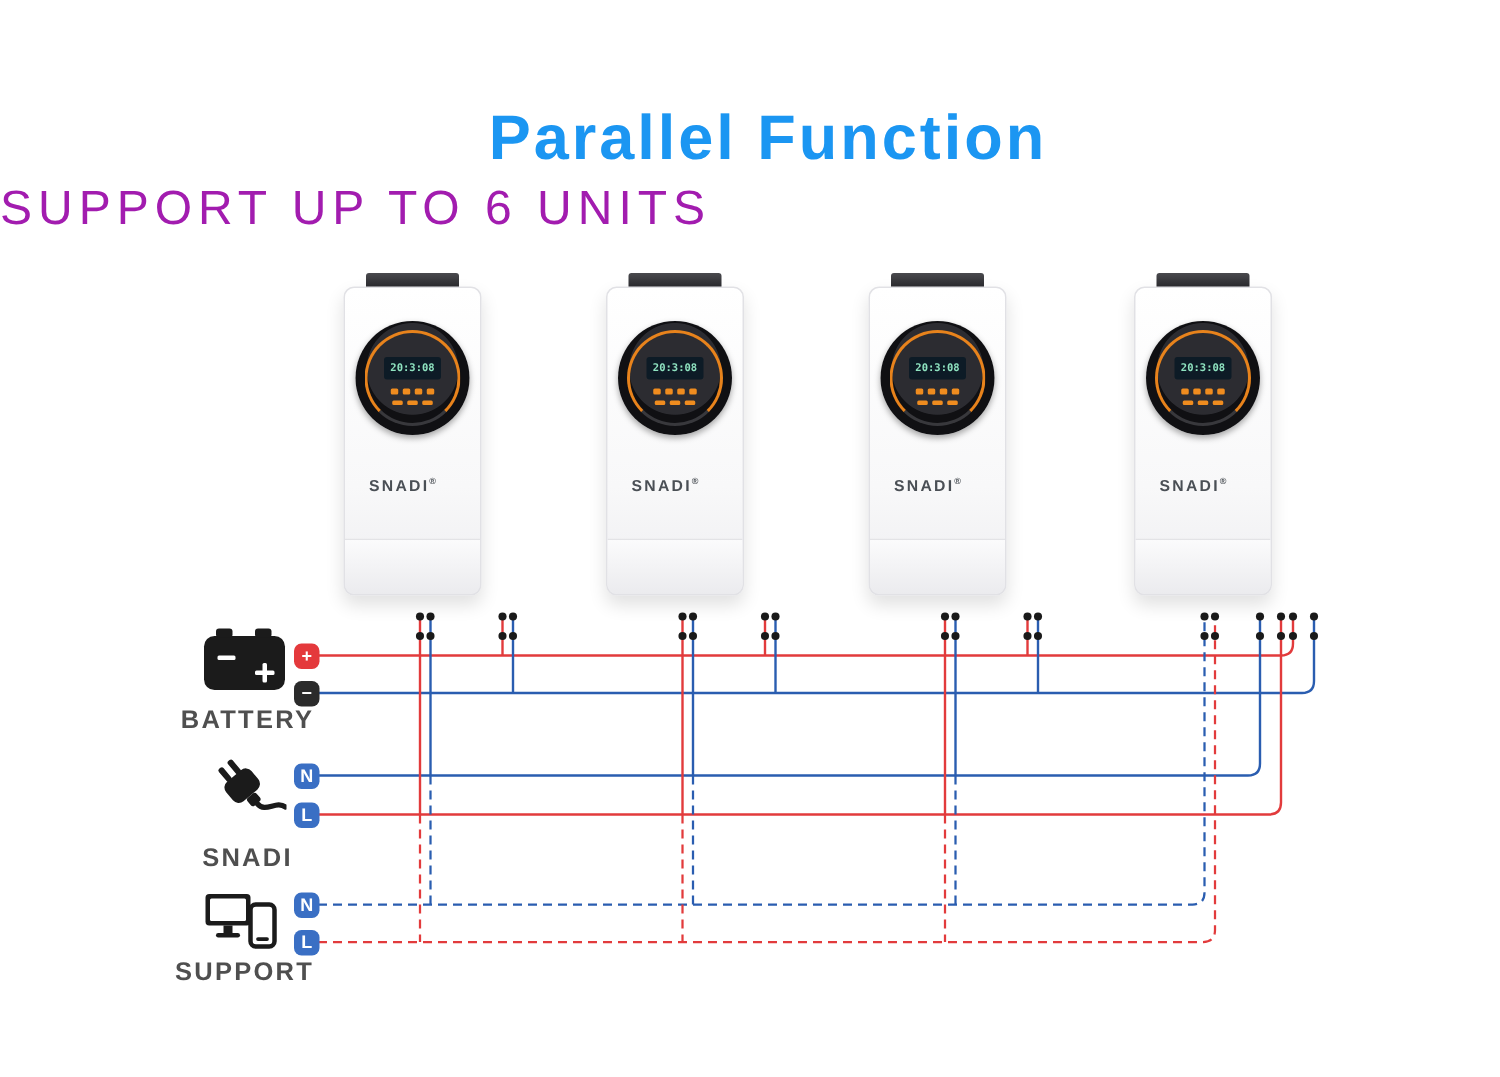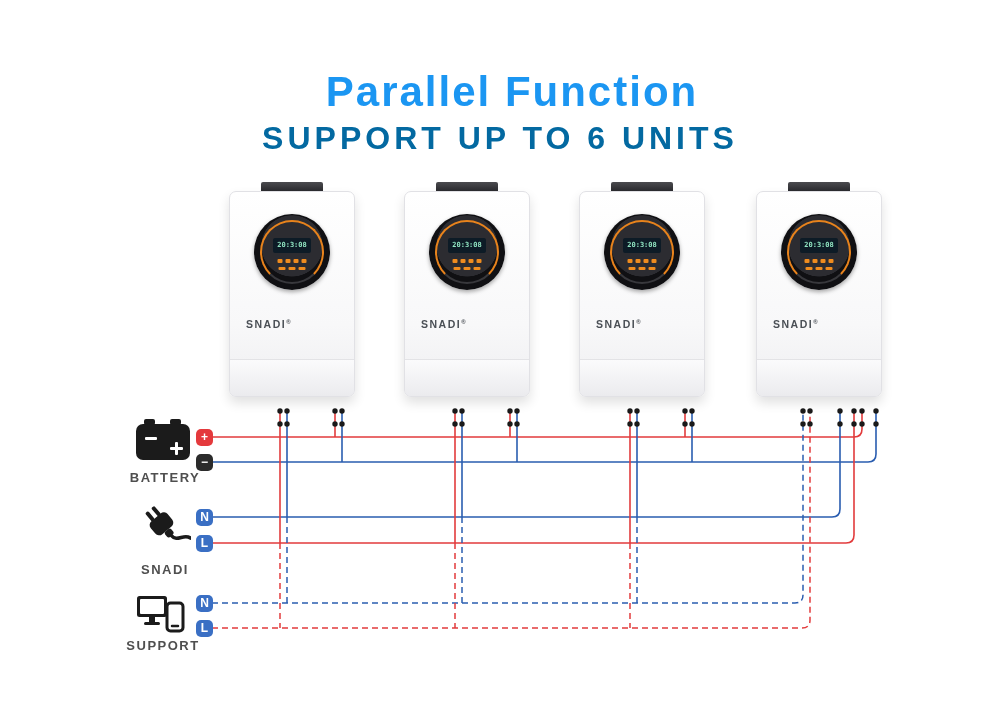--- a/index.html
+++ b/index.html
@@ -2,28 +2,28 @@
 <html><head>
 <meta charset="utf-8">
 <style>
   html,body{margin:0;padding:0;background:#ffffff;}
   body{width:1000px;height:718px;position:relative;font-family:"Liberation Sans",sans-serif;overflow:hidden;}
   .stage{position:absolute;inset:0;}
 
   
   .title{position:absolute;top:56px;left:0;width:1000px;text-align:center;
          font-size:42px;font-weight:bold;letter-spacing:2px;color:#1b96f2;margin:12px;}
-  .subtitle{position:absolute;top:120px;left:0;width:1000px;text-align:center;
-         font-size:32px;font-weight:bold;letter-spacing:4px;color:#0369a1;margin:0;}
+  .subtitle{position:absolute;top:120px;left:0;width:1000px;text-align:left;
+         font-size:32px;font-weight:normal;letter-spacing:4px;color:#a21caf;margin:0;}
 
   
   .wires{position:absolute;left:0;top:0;width:1000px;height:718px;}
 
   
-  .inverter{position:absolute;top:191px;width:126px;height:206px;}
+  .inverter{position:absolute;top:191px;width:92px;height:206px;}
   .inv1{left:229px}.inv2{left:404px}.inv3{left:579px}.inv4{left:756px}
   .bracket{position:absolute;top:-9px;left:50%;transform:translateX(-50%);
            width:62px;height:11px;background:linear-gradient(#4a4a4e,#242428);border-radius:2px;}
   .ibody{position:absolute;inset:0;background:linear-gradient(#ffffff,#f8f8f9 65%,#eeeef1);
          border:1px solid #e1e1e5;border-radius:7px;
          box-shadow:0 6px 12px rgba(0,0,0,.12), inset 0 1px 0 #fff;}
   .display{position:absolute;top:22px;left:50%;transform:translateX(-50%);width:76px;height:76px;
            border-radius:50%;background:radial-gradient(circle at 50% 42%, #2c2c31 0 52%, #101013 53% 100%);
            box-shadow:0 2px 4px rgba(0,0,0,.35);}
   .ring{position:absolute;inset:6px;border-radius:50%;
@@ -42,21 +42,21 @@
   .foot{position:absolute;left:0;right:0;bottom:0;height:36px;border-top:1px solid #e3e3e6;
         background:linear-gradient(#fbfbfc,#ebebee);border-radius:0 0 7px 7px;}
 
   
   .term{position:absolute;width:17px;height:17px;border-radius:5px;color:#fff;
         font-size:12px;font-weight:bold;text-align:center;line-height:17px;}
   .t-red{background:#e4393c;}
   .t-black{background:#2b2b2b;}
   .t-blue{background:#3a6fc4;}
   .slabel{position:absolute;width:110px;text-align:center;color:#4f4f4f;
-          font-size:13px;font-weight:bold;letter-spacing:1.5px;}
+          font-size:17px;font-weight:bold;letter-spacing:1.5px;}
 
   
   .bat-icon{position:absolute;left:136px;top:424px;width:54px;height:36px;background:#1b1b1b;border-radius:7px;}
   .bat-icon::before,.bat-icon::after{content:"";position:absolute;top:-5px;width:11px;height:6px;
           background:#1b1b1b;border-radius:2px;}
   .bat-icon::before{left:8px;} .bat-icon::after{left:34px;}
   .bat-minus{position:absolute;left:9px;top:13px;width:12px;height:3px;background:#fff;border-radius:1px;}
   .bat-plus{position:absolute;right:7px;bottom:5px;width:13px;height:13px;}
   .bat-plus::before{content:"";position:absolute;left:0;top:5px;width:13px;height:3px;background:#fff;border-radius:1px;}
   .bat-plus::after{content:"";position:absolute;left:5px;top:0;width:3px;height:13px;background:#fff;border-radius:1px;}

